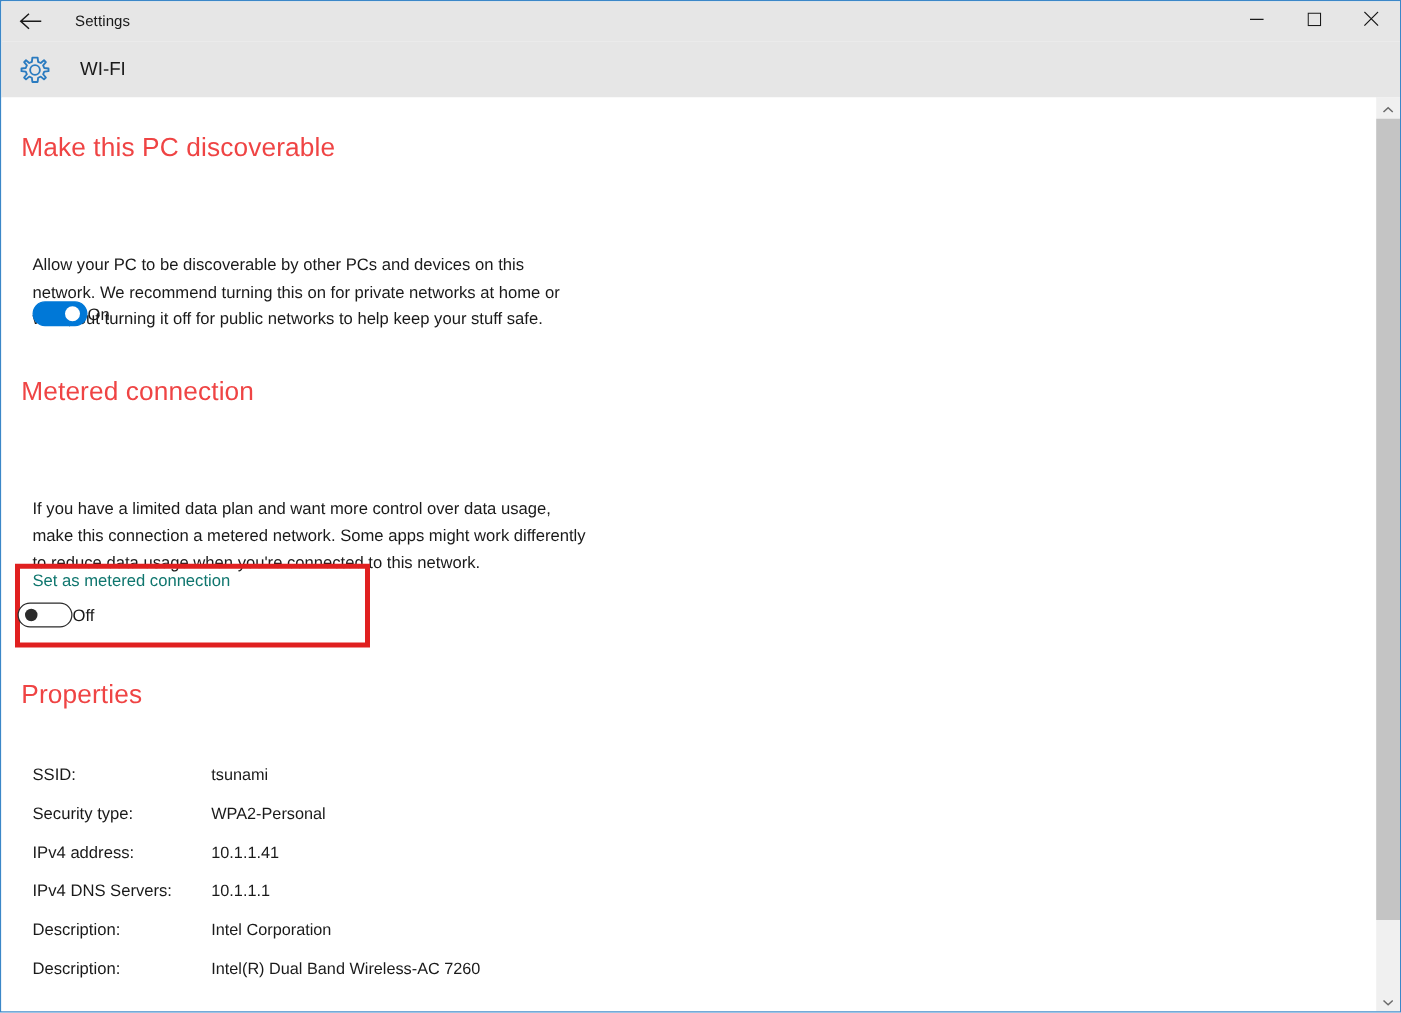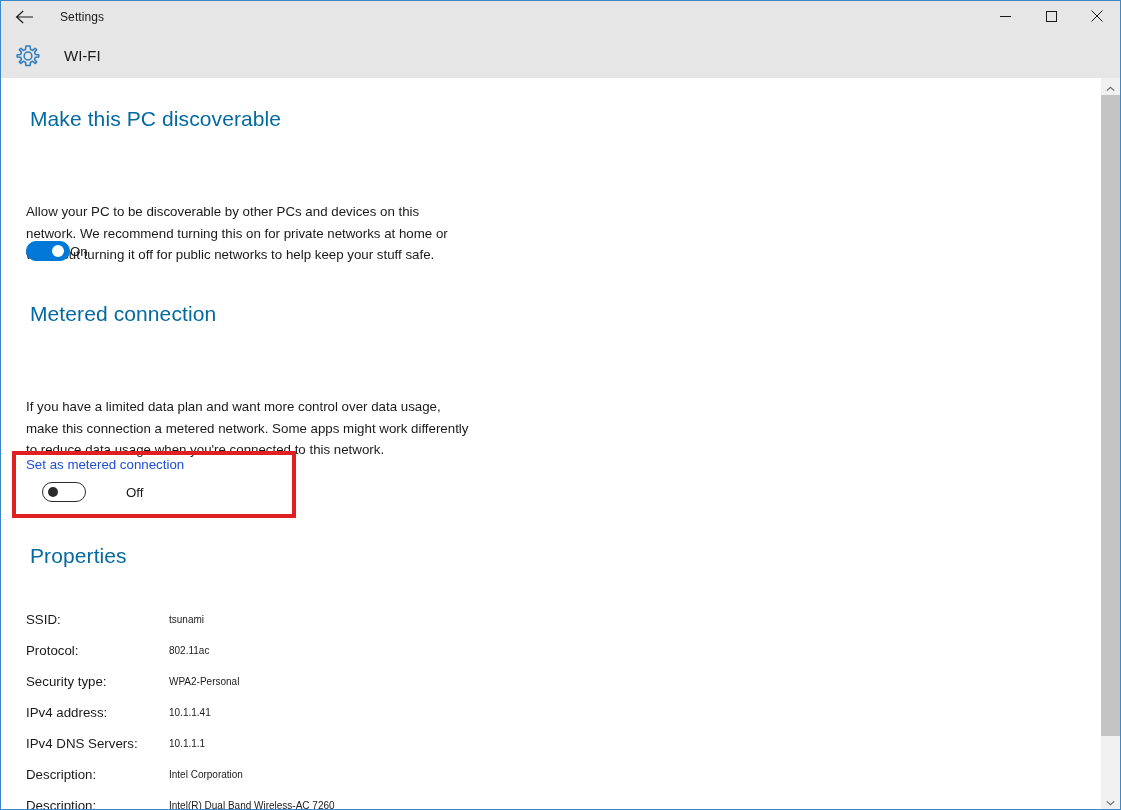--- a/index.html
+++ b/index.html
@@ -94,24 +94,24 @@
   #content {
     position: absolute;
     left: 0; top: 77px;
     width: 1100px;
     height: 731px;
     background: #ffffff;
     overflow: hidden;
   }
   .section-heading {
     position: absolute;
-    left: 29px;
+    left: 16px;
     font-size: 21px;
     font-weight: 300;
-    color: #0369a1;
+    color: #ef4444;
     letter-spacing: 0.1px;
     white-space: nowrap;
   }
   .section-body {
     position: absolute;
     left: 25px;
     width: 445px;
     font-size: 13.3px;
     line-height: 21.5px;
     color: #1a1a1a;
@@ -171,21 +171,21 @@
     width: 284px;
     height: 67px;
     border: 4px solid #e02020;
     box-sizing: border-box;
   }
   #metered-toggle-label {
     position: absolute;
     left: 25px;
     top: 379px;
     font-size: 13.3px;
-    color: #1d4ed8;
+    color: #0f766e;
     white-space: nowrap;
   }
 
   
   #properties-list {
     position: absolute;
     left: 0;
     top: 512px;
     width: 520px;
   }
@@ -199,21 +199,21 @@
     position: absolute;
     left: 25px;
     font-size: 13.3px;
     color: #1a1a1a;
     white-space: nowrap;
     margin-top: 28px;
   }
   .prop-val {
     position: absolute;
     left: 168px;
-    font-size: 10px;
+    font-size: 13px;
     color: #1a1a1a;
     white-space: nowrap;
     margin-top: 28px;
   }
 
   
   #scrollbar {
     position: absolute;
     right: 0;
     top: 77px;
@@ -306,37 +306,33 @@
         <div class="knob"></div>
       </div>
       <div class="toggle-label">On</div>
     </div>
 
     <div class="section-heading" style="top: 224px;">Metered connection</div>
     <div class="section-body" style="top: 270px;">If you have a limited data plan and want more control over data usage, make this connection a metered network. Some apps might work differently to reduce data usage when you're connected to this network.</div>
 
     <div id="metered-highlight"></div>
     <div id="metered-toggle-label">Set as metered connection</div>
-    <div class="toggle-row" style="left: 41px; top: 404px; gap: 40px;">
+    <div class="toggle-row" style="left: 13px; top: 404px;">
       <div class="toggle off">
         <div class="knob"></div>
       </div>
       <div class="toggle-label">Off</div>
     </div>
 
     <div class="section-heading" style="top: 466px;">Properties</div>
 
     <div id="properties-list">
       <div class="prop-row">
         <span class="prop-key">SSID:</span>
         <span class="prop-val">tsunami</span>
-      </div>
-      <div class="prop-row">
-        <span class="prop-key">Protocol:</span>
-        <span class="prop-val">802.11ac</span>
       </div>
       <div class="prop-row">
         <span class="prop-key">Security type:</span>
         <span class="prop-val">WPA2-Personal</span>
       </div>
       <div class="prop-row">
         <span class="prop-key">IPv4 address:</span>
         <span class="prop-val">10.1.1.41</span>
       </div>
       <div class="prop-row">

